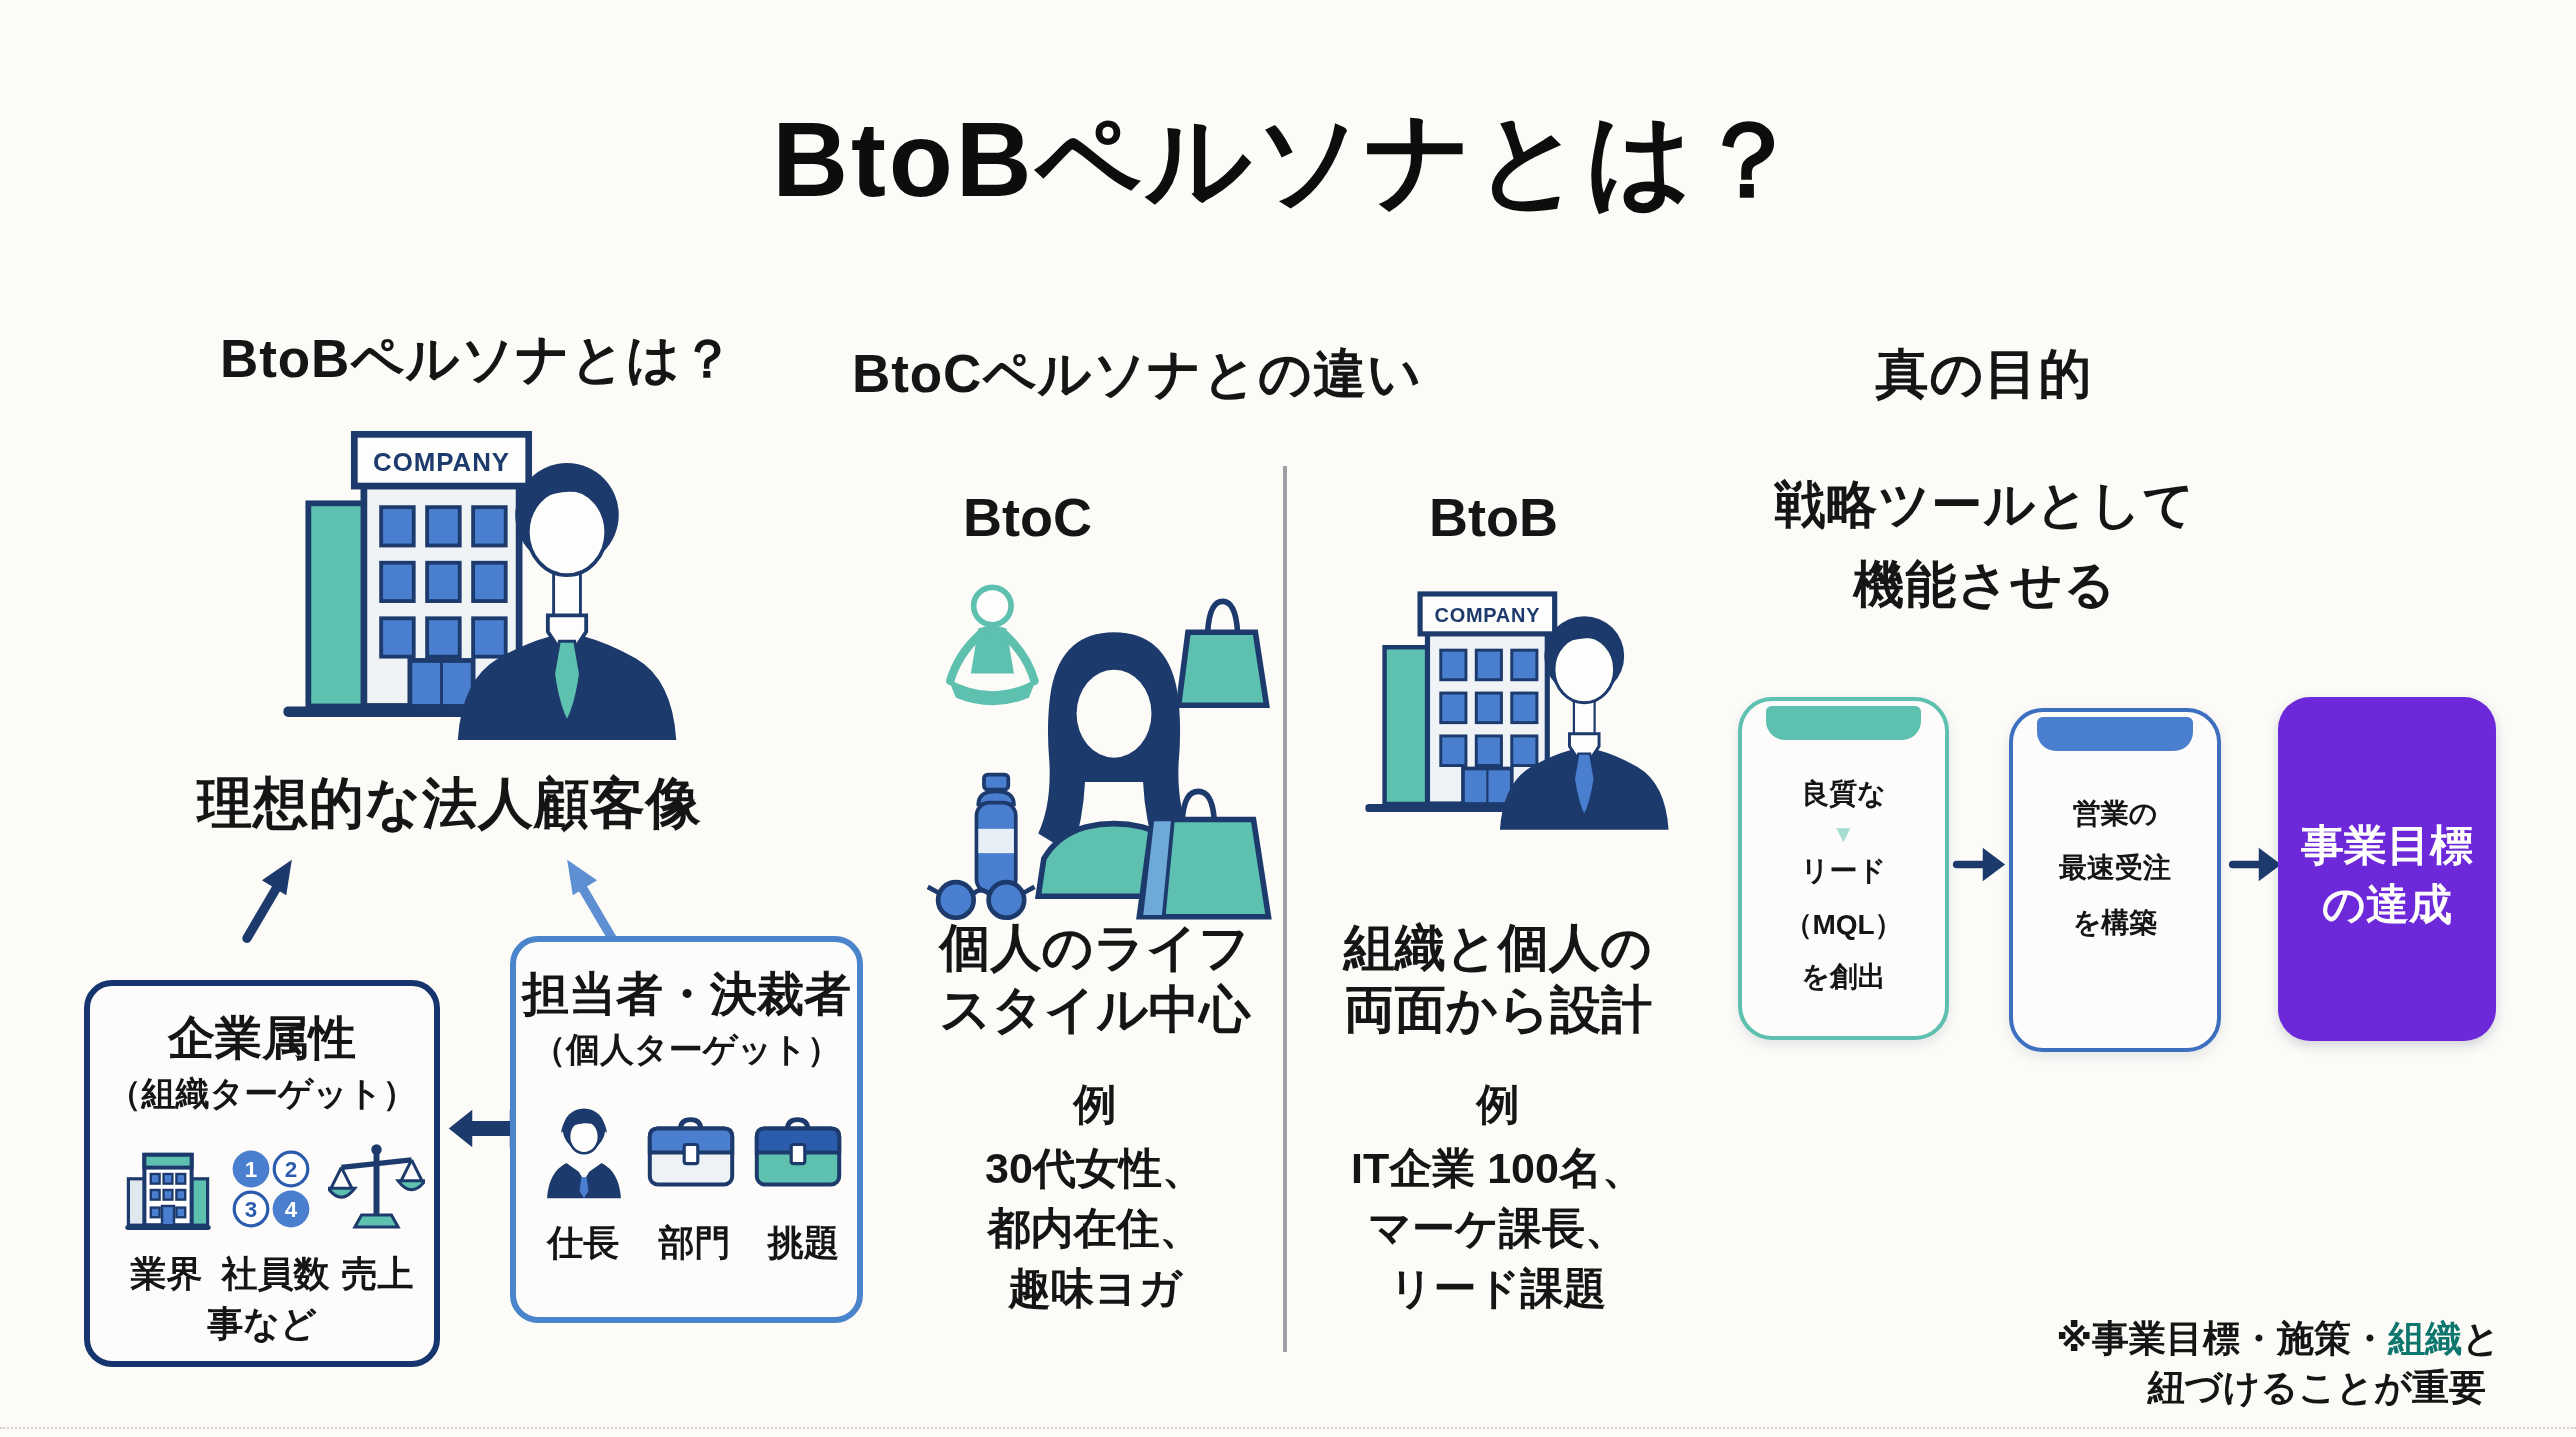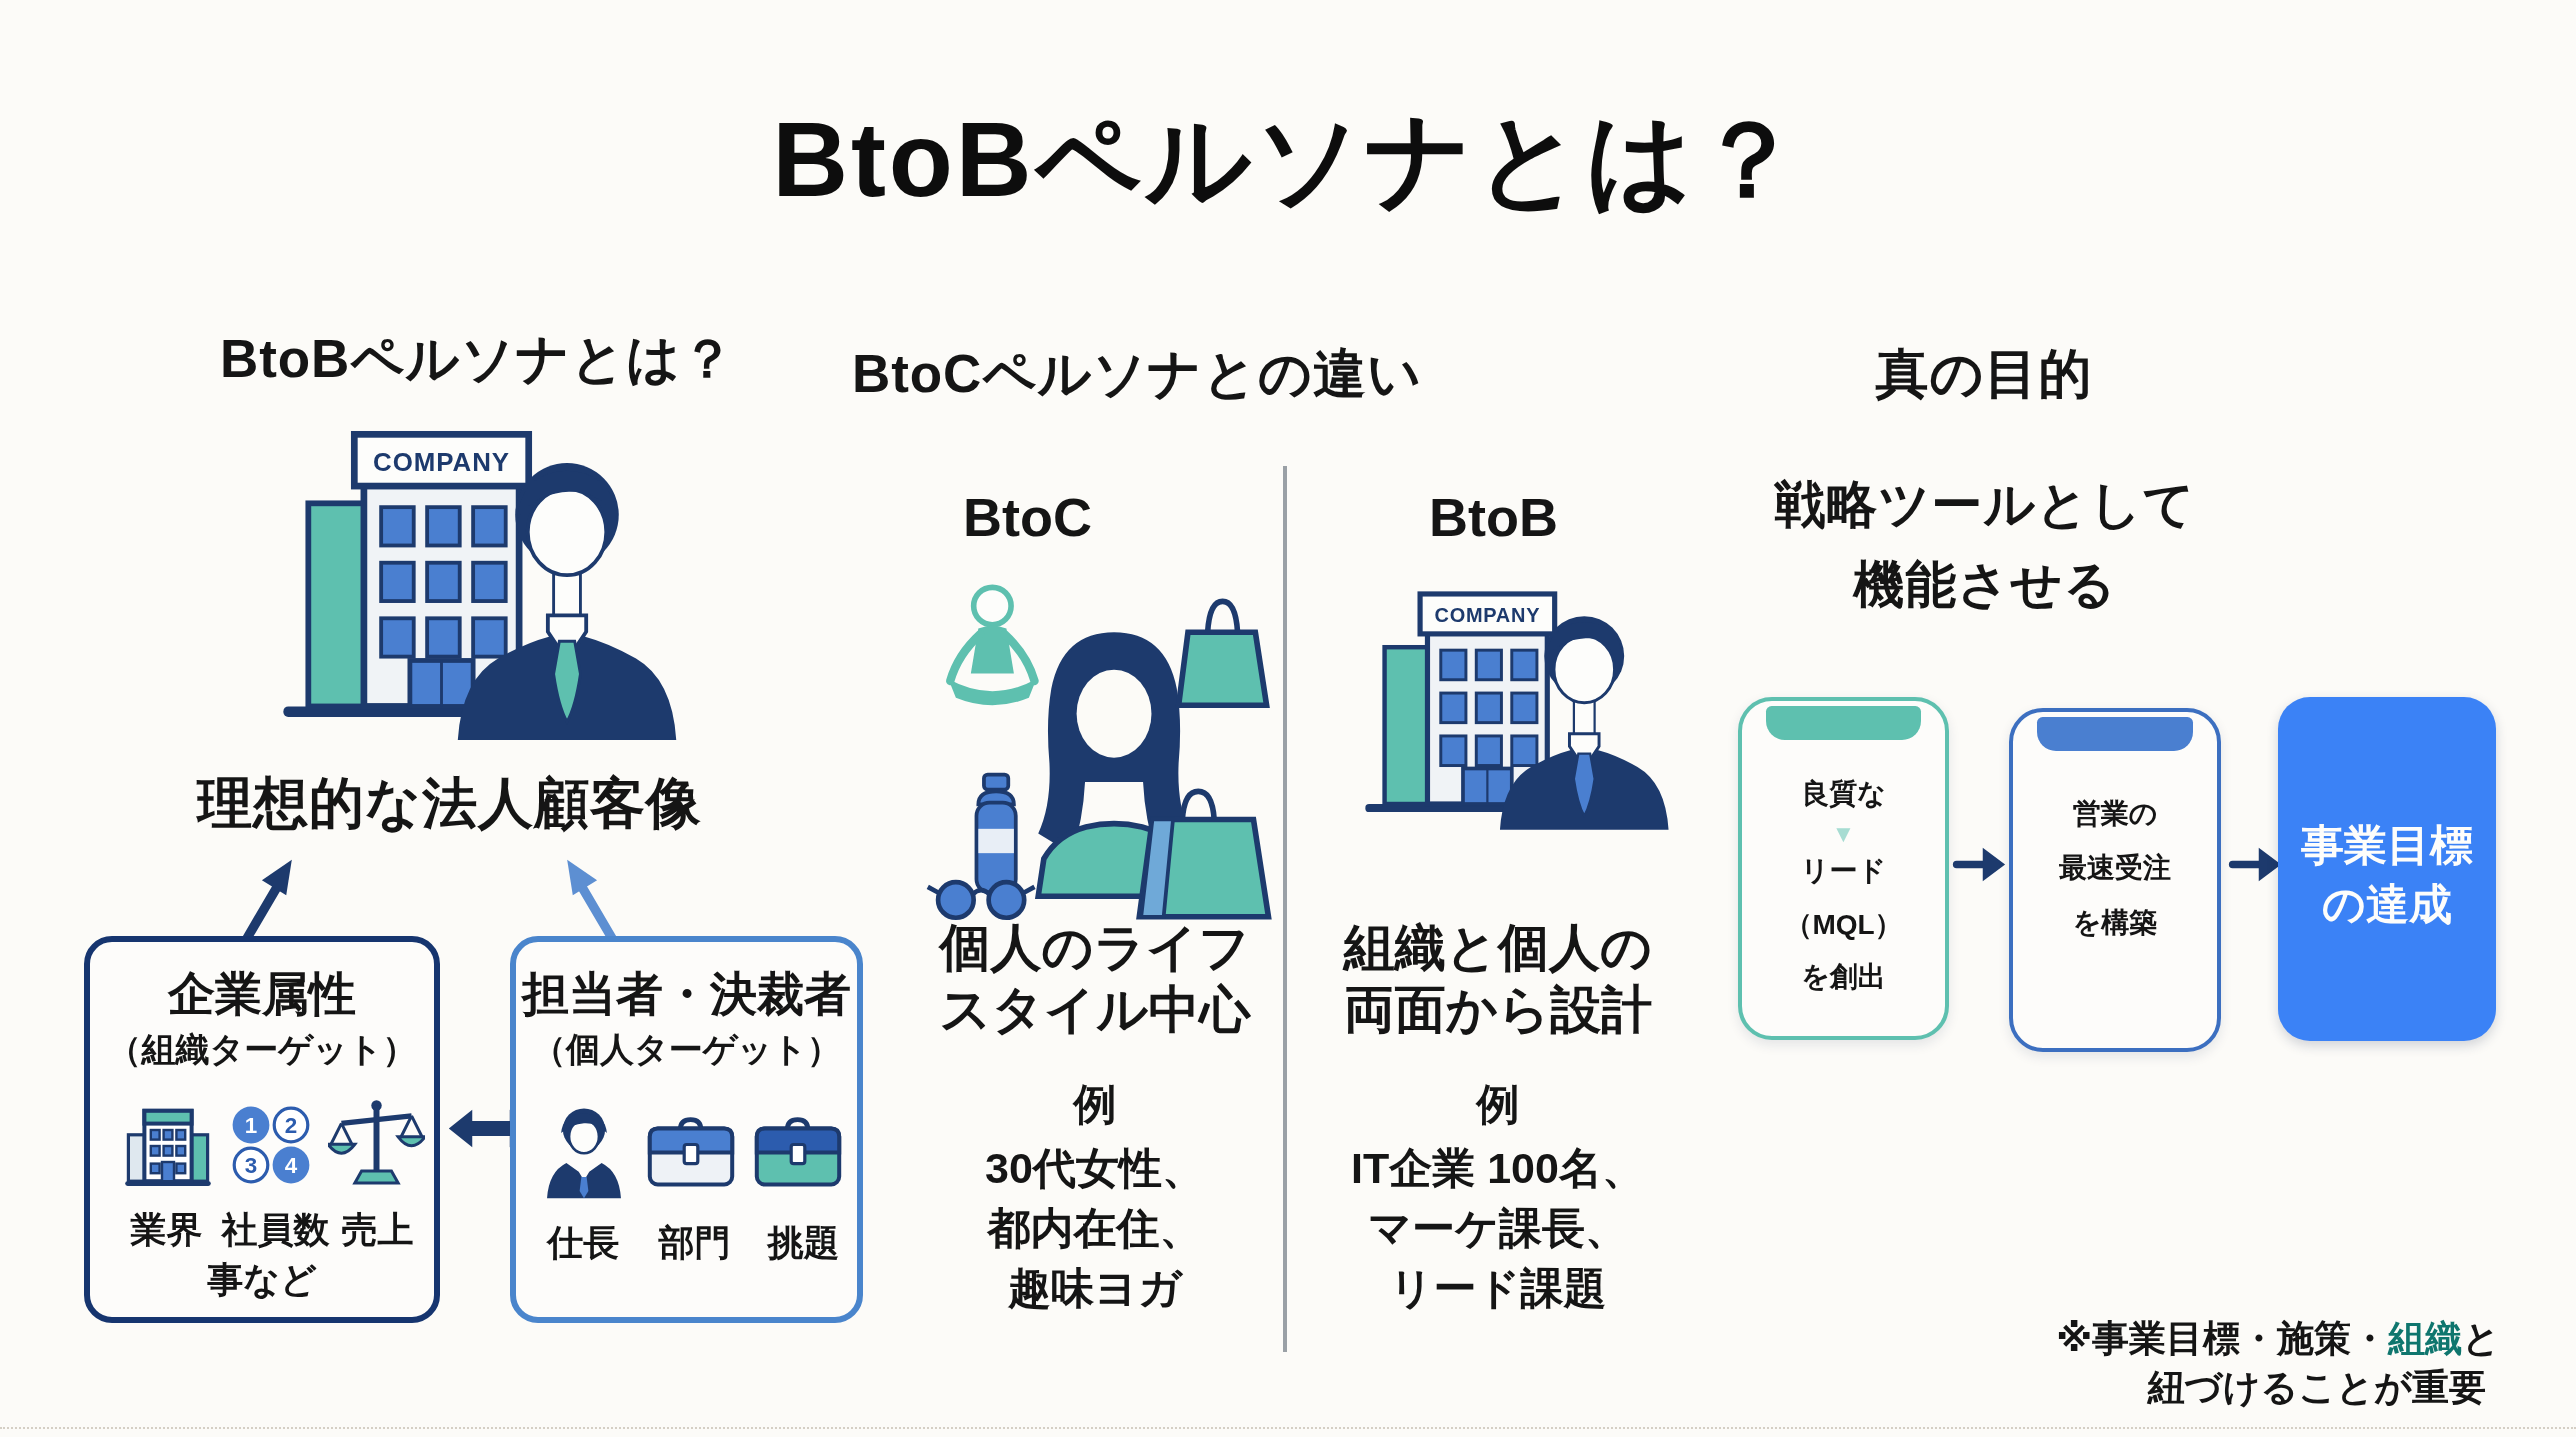--- a/index.html
+++ b/index.html
@@ -14,27 +14,27 @@
   .title{font-size:105px;letter-spacing:2.8px;color:#0d0d0d;}
   .h2{font-size:53px;letter-spacing:0.9px;}
   .lbl{font-size:54px;}
   .desc{font-size:51px;}
   .ex{font-size:43px;}
   .boxtitle{font-size:47px;}
   .boxsub{font-size:34px;}
   .iconlbl{font-size:36px;}
   .steptxt{font-size:28px;}
   .panel{position:absolute;background:#fdfcfa;border-radius:28px;box-sizing:border-box;}
-  #box-company{border:6.6px solid #16356f;}
+  #box-company{border:6.6px solid #16356f;margin-top:44px;}
   #box-person{border:6.6px solid #4a85cc;padding-left:11px;}
   .phone{position:absolute;background:#fdfcfa;border-radius:34px;box-sizing:border-box;box-shadow:0 4.7px 11.2px rgba(20,40,80,.10);}
   .phone .tab{position:absolute;top:4.7px;left:12%;width:76%;height:34px;border-radius:5.6px 5.6px 19px 19px;}
   #step-1{border:4.7px solid #5ec0af;}
   #step-2{border:4.7px solid #3c6fc0;margin-top:11px;}
-  #step-3{background:#3b82f6;border-radius:32px;box-shadow:0 4.7px 11.2px rgba(20,40,80,.18);}
+  #step-3{background:#6d28d9;border-radius:32px;box-shadow:0 4.7px 11.2px rgba(20,40,80,.18);}
   #step-3 .steptxt{color:#fdfdfb;font-size:43px;}
   .divider{position:absolute;width:3.7px;background:#9aa0a6;}
   .note{font-size:37px;}
   .note .gray{color:#0f766e;}
   .bottom-rule{position:absolute;left:0;top:1427px;width:2576px;border-top:2.8px dotted #d5cfc5;}
   svg text{font-family:"Liberation Sans","DejaVu Sans",sans-serif;}
 </style>
 </head>
 <body>
 

